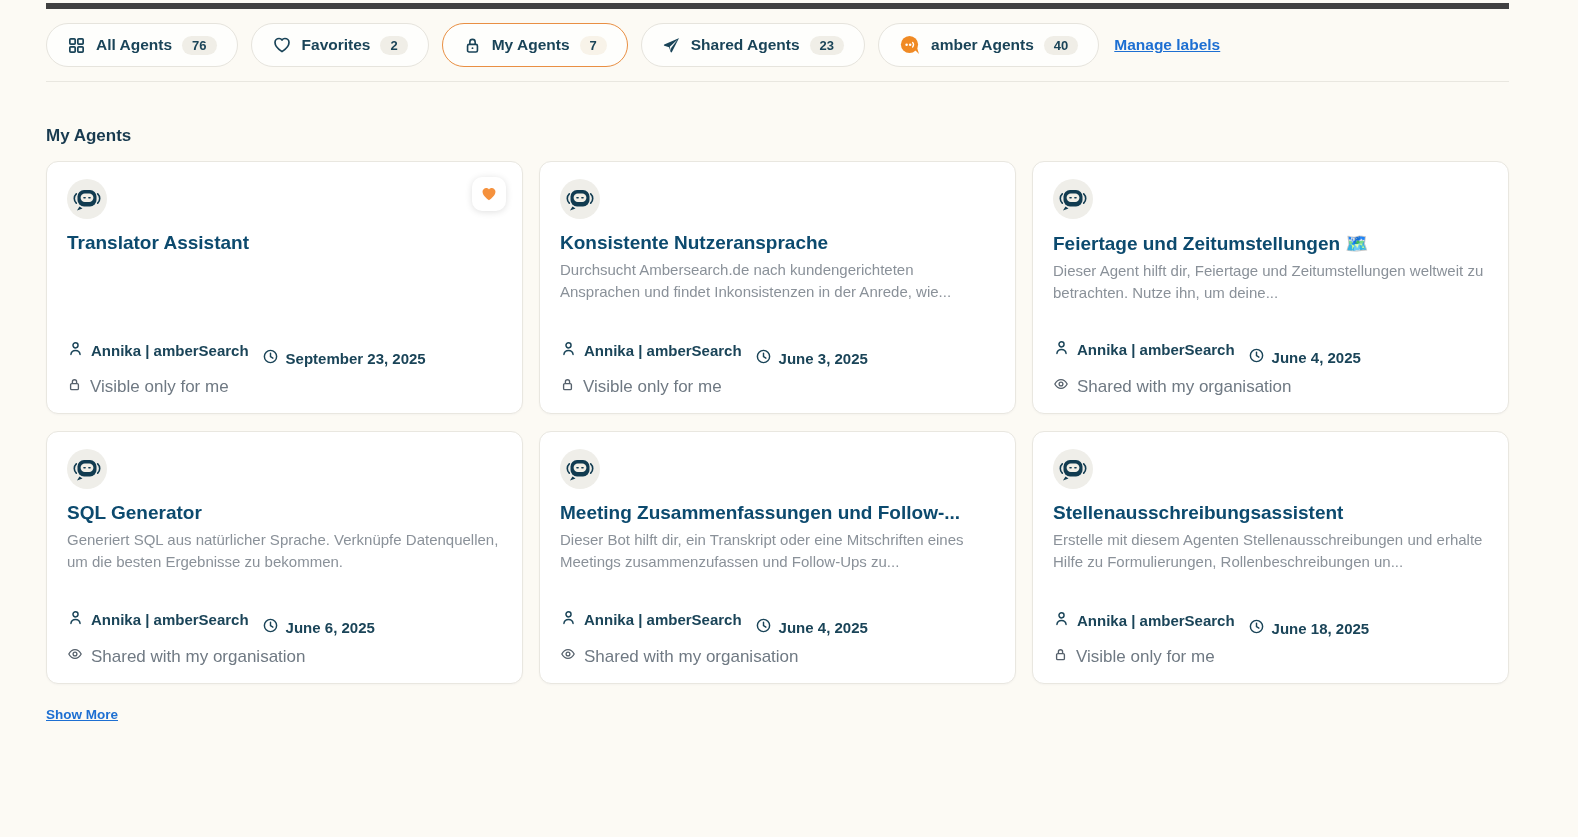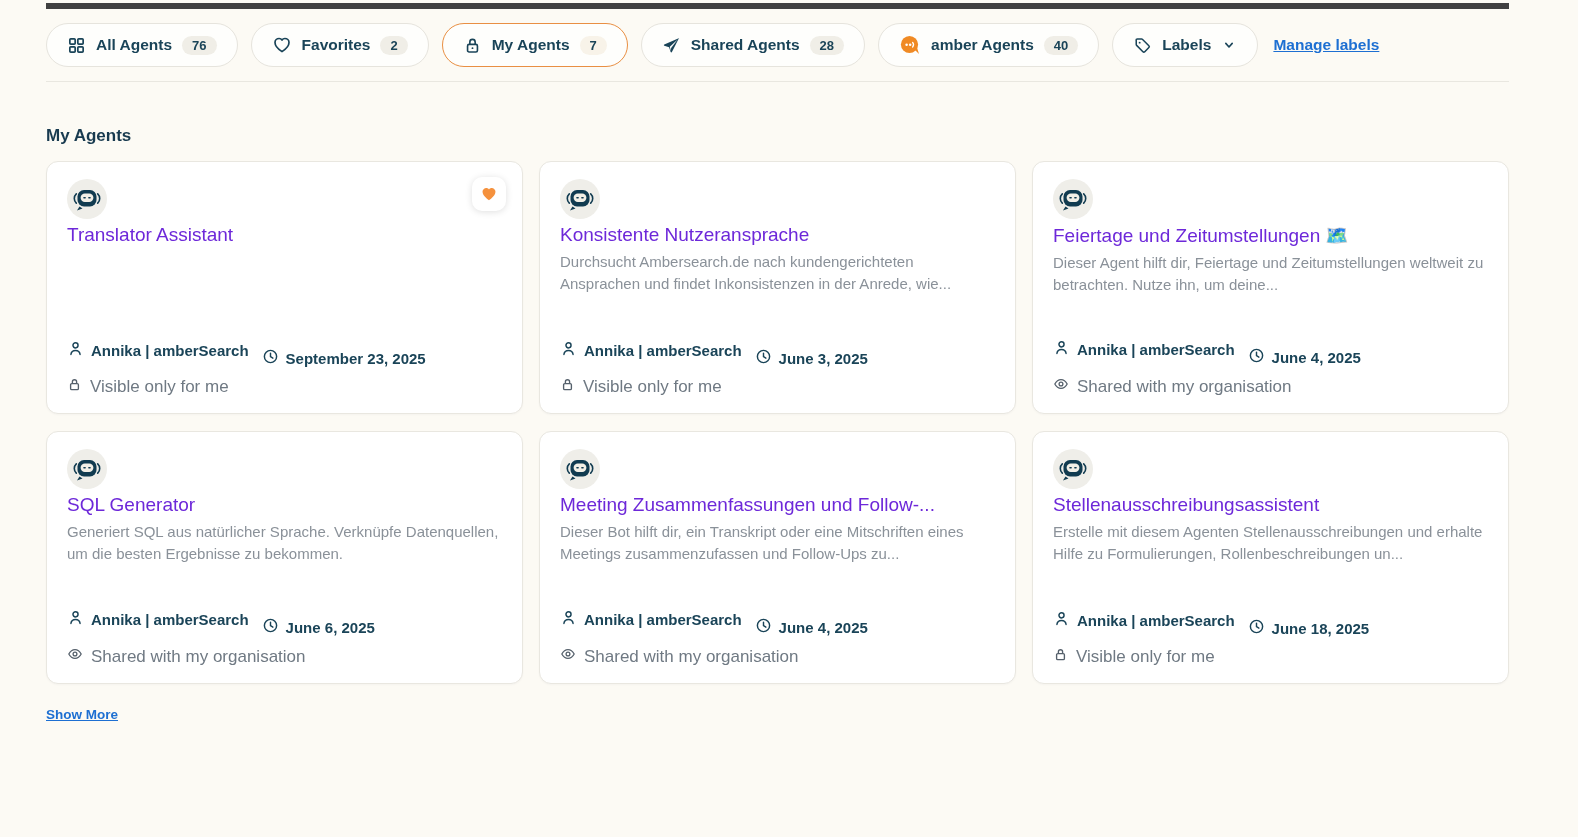--- a/index.html
+++ b/index.html
@@ -88,24 +88,24 @@
     top:15px; right:16px;
     width:34px; height:34px;
     border:none;
     border-radius:10px;
     background:#FFFFFF;
     box-shadow:0 1px 7px rgba(0,0,0,0.13);
     display:flex; align-items:center; justify-content:center;
     cursor:pointer;
   }
   .card-title {
-    margin-top:5px;
+    margin-top:13px;
     font-size:19px;
-    font-weight:400;
-    color:#6d28d9;
+    font-weight:700;
+    color:#0c4a6e;
     white-space:nowrap;
     overflow:hidden;
     text-overflow:ellipsis;
   }
   .card-desc {
     margin-top:5px;
     font-size:15px;
     line-height:1.45;
     color:#8A9199;
     display:-webkit-box;
@@ -191,54 +191,38 @@
   </button>
         <button class="tab">
 
     <span>
       <svg width="19" height="19" viewBox="0 0 20 20" fill="#1A4458">
         <path d="M18.2 2 2.4 8.9c-.6.27-.56 1.14.07 1.35l4.97 1.63 1.66 4.95c.21.63 1.08.67 1.35.07L17.4 3.1c.25-.57-.34-1.15-.9-.9Zm-10 9.2 8.3-7.4-6.9 8.7-.2 3.2-1.2-4.5Z"></path>
       </svg>
     </span>
 
     <span class="tab-label">Shared Agents</span>
-    <span class="badge">28</span>
+    <span class="badge">23</span>
 
   </button>
         <button class="tab">
 
     <span>
       <svg width="22" height="22" viewBox="0 0 22 22">
         <circle cx="10.5" cy="10.5" r="8.6" fill="#F08A24"></circle>
         <path d="M15.5 15.5 20 20l-2-6.4z" fill="#F08A24"></path>
         <circle cx="7.6" cy="10.7" r="1.25" fill="#FFFFFF"></circle>
         <circle cx="11.2" cy="10.7" r="1.25" fill="#FFFFFF"></circle>
         <path d="M13.6 8.4a3.6 3.6 0 0 1 0 4.6" stroke="#FFFFFF" stroke-width="1.3" fill="none" stroke-linecap="round"></path>
       </svg>
     </span>
 
     <span class="tab-label">amber Agents</span>
     <span class="badge">40</span>
 
-  </button>
-        <button class="tab">
-
-    <span>
-      <svg width="19" height="19" viewBox="0 0 20 20" fill="none" stroke="#1A4458" stroke-width="1.6" stroke-linejoin="round">
-        <path d="M3.2 4.6c0-.8.6-1.4 1.4-1.4h4.5c.37 0 .73.15 1 .41l6.6 6.6c.55.55.55 1.43 0 1.98l-4.3 4.3c-.55.55-1.43.55-1.98 0l-6.6-6.6a1.4 1.4 0 0 1-.41-1V4.6Z"></path>
-        <circle cx="7" cy="7" r="1" fill="#1A4458" stroke="none"></circle>
-      </svg>
-    </span>
-    <span class="tab-label">Labels</span>
-
-    <span>
-      <svg width="16" height="16" viewBox="0 0 20 20" fill="none" stroke="#1A4458" stroke-width="2" stroke-linecap="round" stroke-linejoin="round">
-        <polyline points="6,8 10,12.5 14,8"></polyline>
-      </svg>
-    </span>
   </button>
       </div>
     <a class="manage-link">Manage labels</a>
   </div>
 
   
   <h2 class="section-title">My Agents</h2>
 
   
   <div class="grid" id="cards-host">

